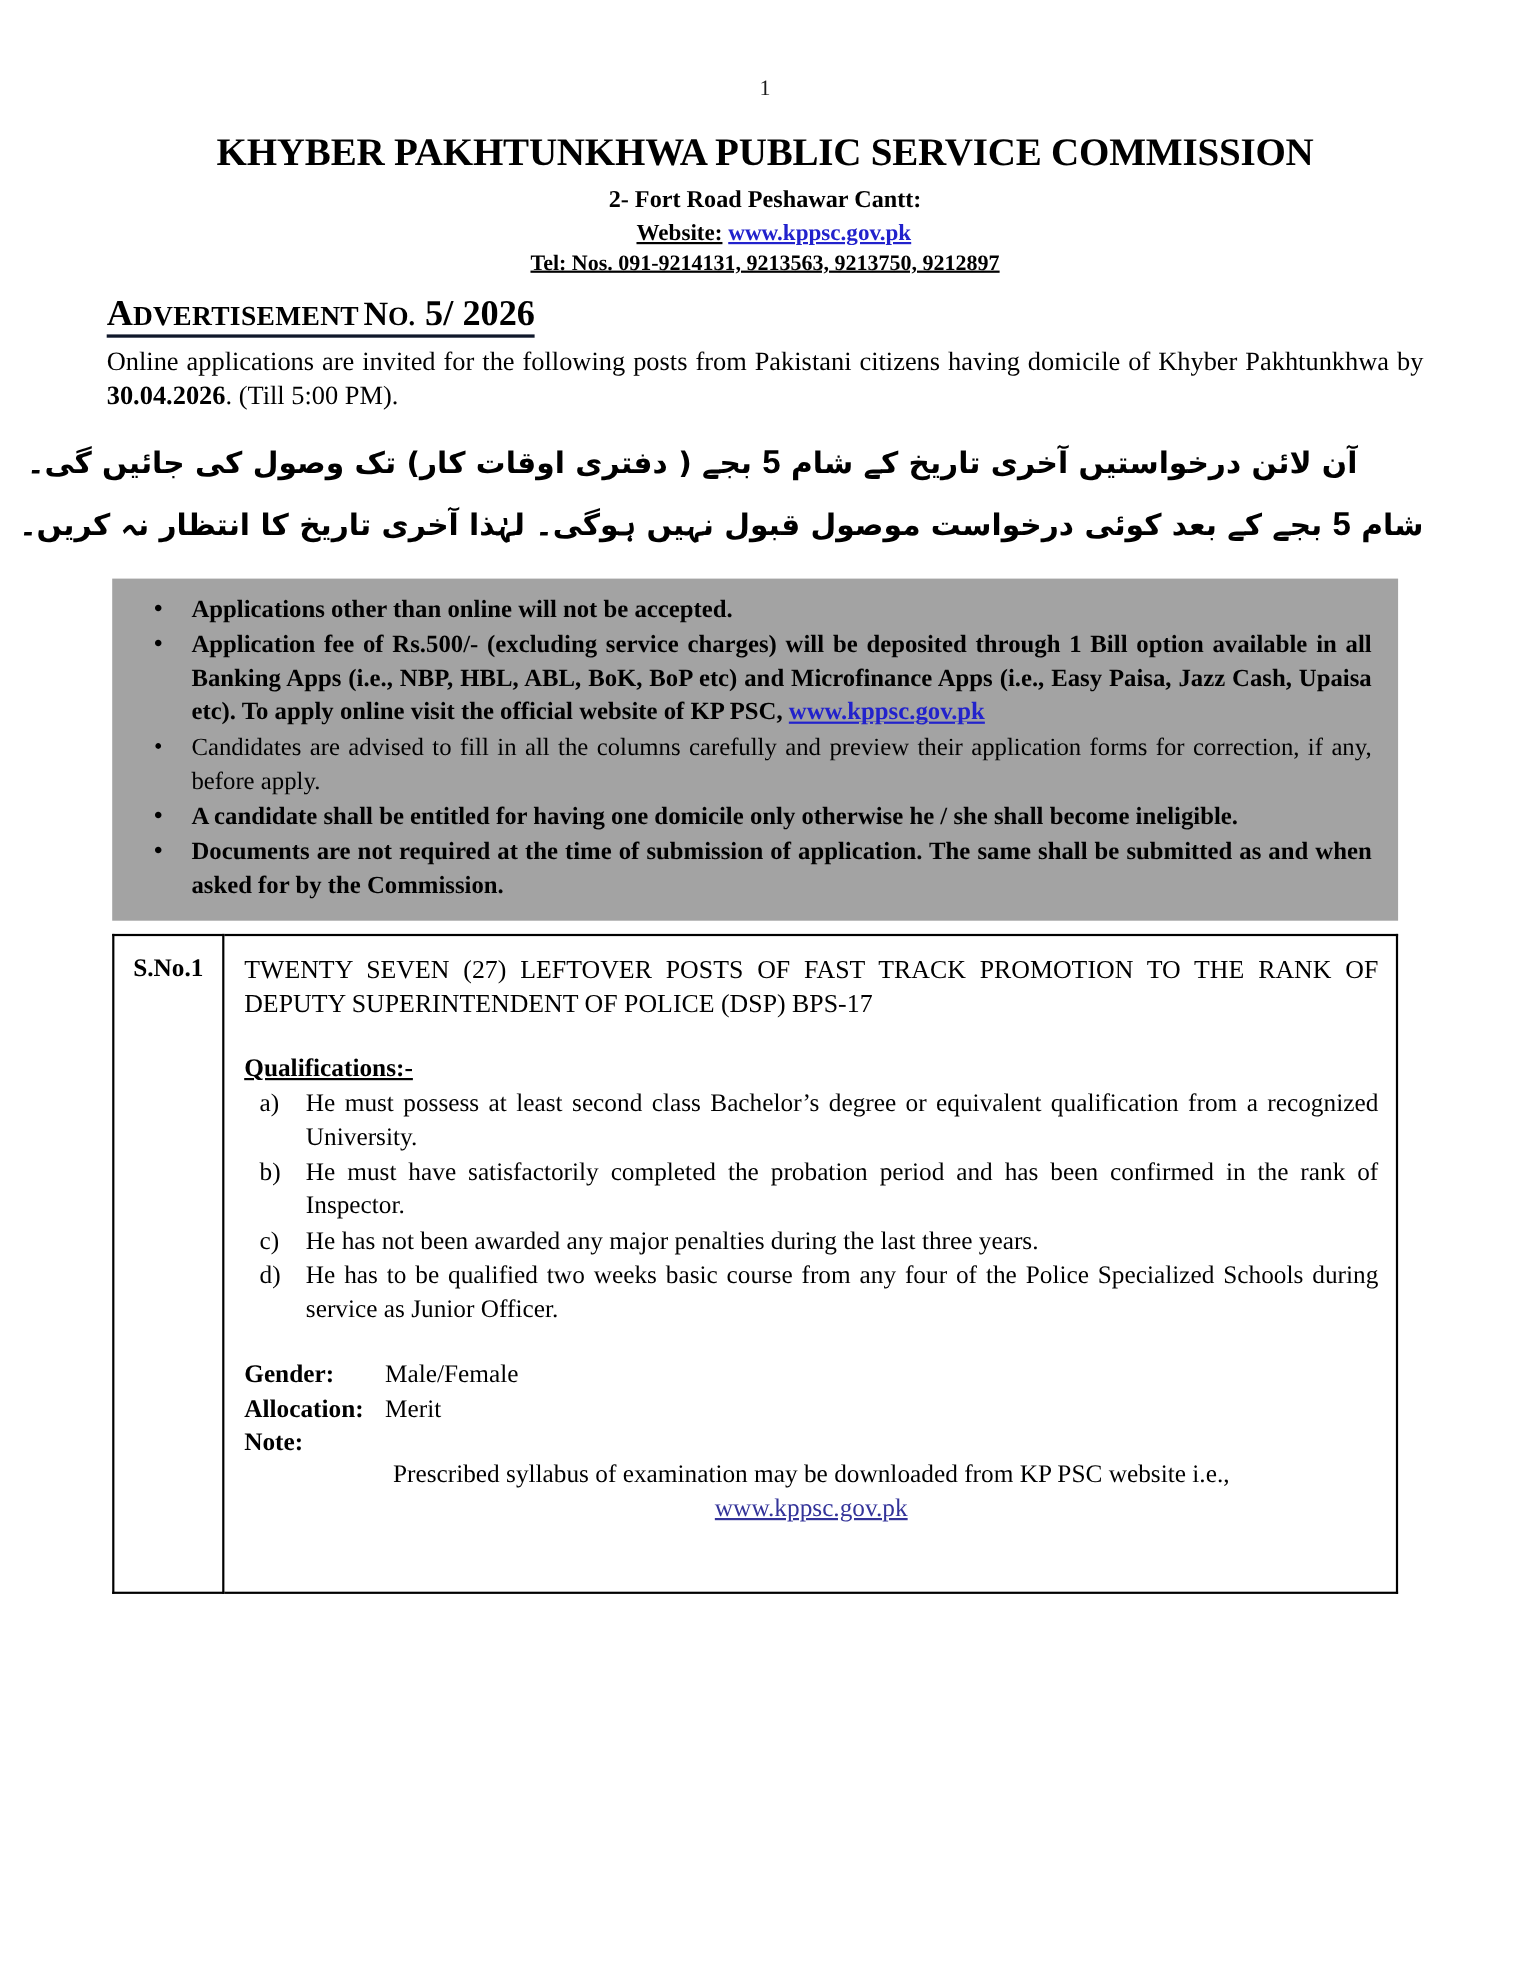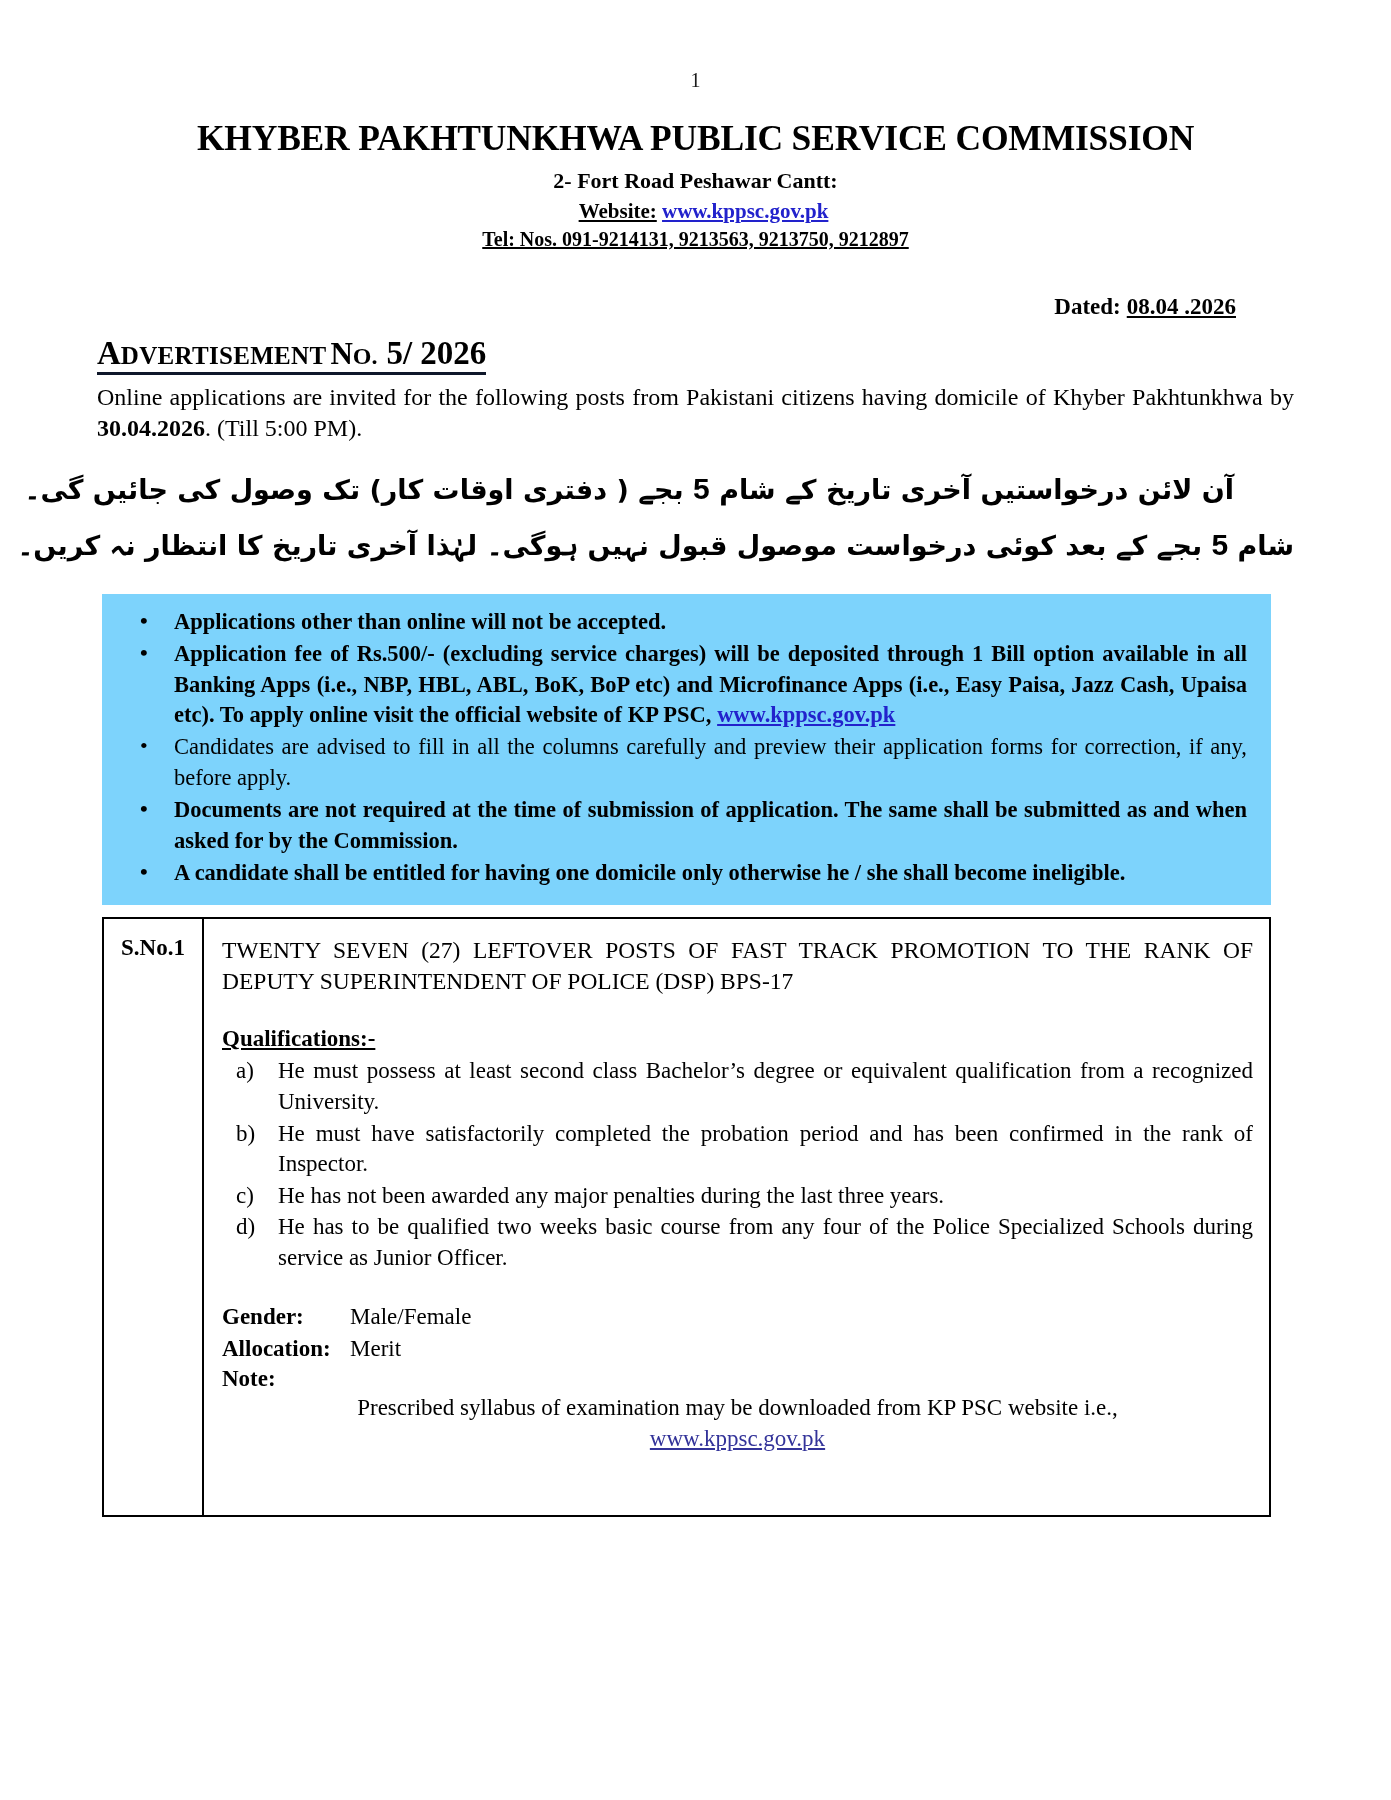--- a/index.html
+++ b/index.html
@@ -138,21 +138,21 @@
     font-weight: bold;
   }
   .urdu-line.line-1 { padding-right: 60px; }
   .urdu-line.line-2 { padding-right: 0px; }
 
   
   .notes-box {
     margin-top: 22px;
     margin-left: 5px;
     margin-right: 23px;
-    background: #7dd3fc;
+    background: #a3a3a3;
     padding: 13px 24px 16px 24px;
     box-sizing: border-box;
   }
   ul.notes-list {
     list-style: none;
     margin: 0;
     padding: 0;
   }
   ul.notes-list > li {
     position: relative;
@@ -269,23 +269,20 @@
   <div class="masthead">
     <div class="org-title">KHYBER PAKHTUNKHWA PUBLIC SERVICE COMMISSION</div>
     <div class="org-address">2- Fort Road Peshawar Cantt:</div>
     <div class="org-website">
       <span class="label">Website:</span>
       <a href="#">www.kppsc.gov.pk</a>
     </div>
     <div class="org-tel">Tel: Nos. 091-9214131, 9213563, 9213750, 9212897</div>
   </div>
 
-  <div class="dated-row">
-    <span>Dated:</span><span class="dated-value">08.04 .2026</span>
-  </div>
 
   <div class="content">
 
     <div class="adv-heading">
       <span class="sc-first">A</span><span class="sc-rest">DVERTISEMENT</span>
       <span class="no-first">N</span><span class="no-rest">O.</span><span class="adv-num">5/ 2026</span>
     </div>
 
     <div class="intro">
       <span>Online applications are invited for the following posts from Pakistani citizens having domicile of Khyber Pakhtunkhwa by </span><b>30.04.2026</b><span>. (Till 5:00 PM).</span>
@@ -305,24 +302,24 @@
         <li class="bold-note">
           <span>Applications other than online will not be accepted.</span>
         </li>
         <li class="bold-note">
           <span>Application fee of Rs.500/- (excluding service charges) will be deposited through 1 Bill option available in all Banking Apps (i.e., NBP, HBL, ABL, BoK, BoP etc) and Microfinance Apps (i.e., Easy Paisa, Jazz Cash, Upaisa etc). To apply online visit the official website of KP PSC, </span><a href="#">www.kppsc.gov.pk</a><span></span>
         </li>
         <li class="normal-note">
           <span>Candidates are advised to fill in all the columns carefully and preview their application forms for correction, if any, before apply.</span>
         </li>
         <li class="bold-note">
+          <span>A candidate shall be entitled for having one domicile only otherwise he / she shall become ineligible.</span>
+        </li>
+        <li class="bold-note">
           <span>Documents are not required at the time of submission of application. The same shall be submitted as and when asked for by the Commission.</span>
-        </li>
-        <li class="bold-note">
-          <span>A candidate shall be entitled for having one domicile only otherwise he / she shall become ineligible.</span>
         </li>
       </ul>
     </div>
 
     <table class="post-table">
       <tbody>
         <tr>
           <td class="sno-cell">S.No.1</td>
           <td class="detail-cell">
             <div class="post-title">TWENTY SEVEN (27) LEFTOVER POSTS OF FAST TRACK PROMOTION TO THE RANK OF DEPUTY SUPERINTENDENT OF POLICE (DSP) BPS-17</div>

